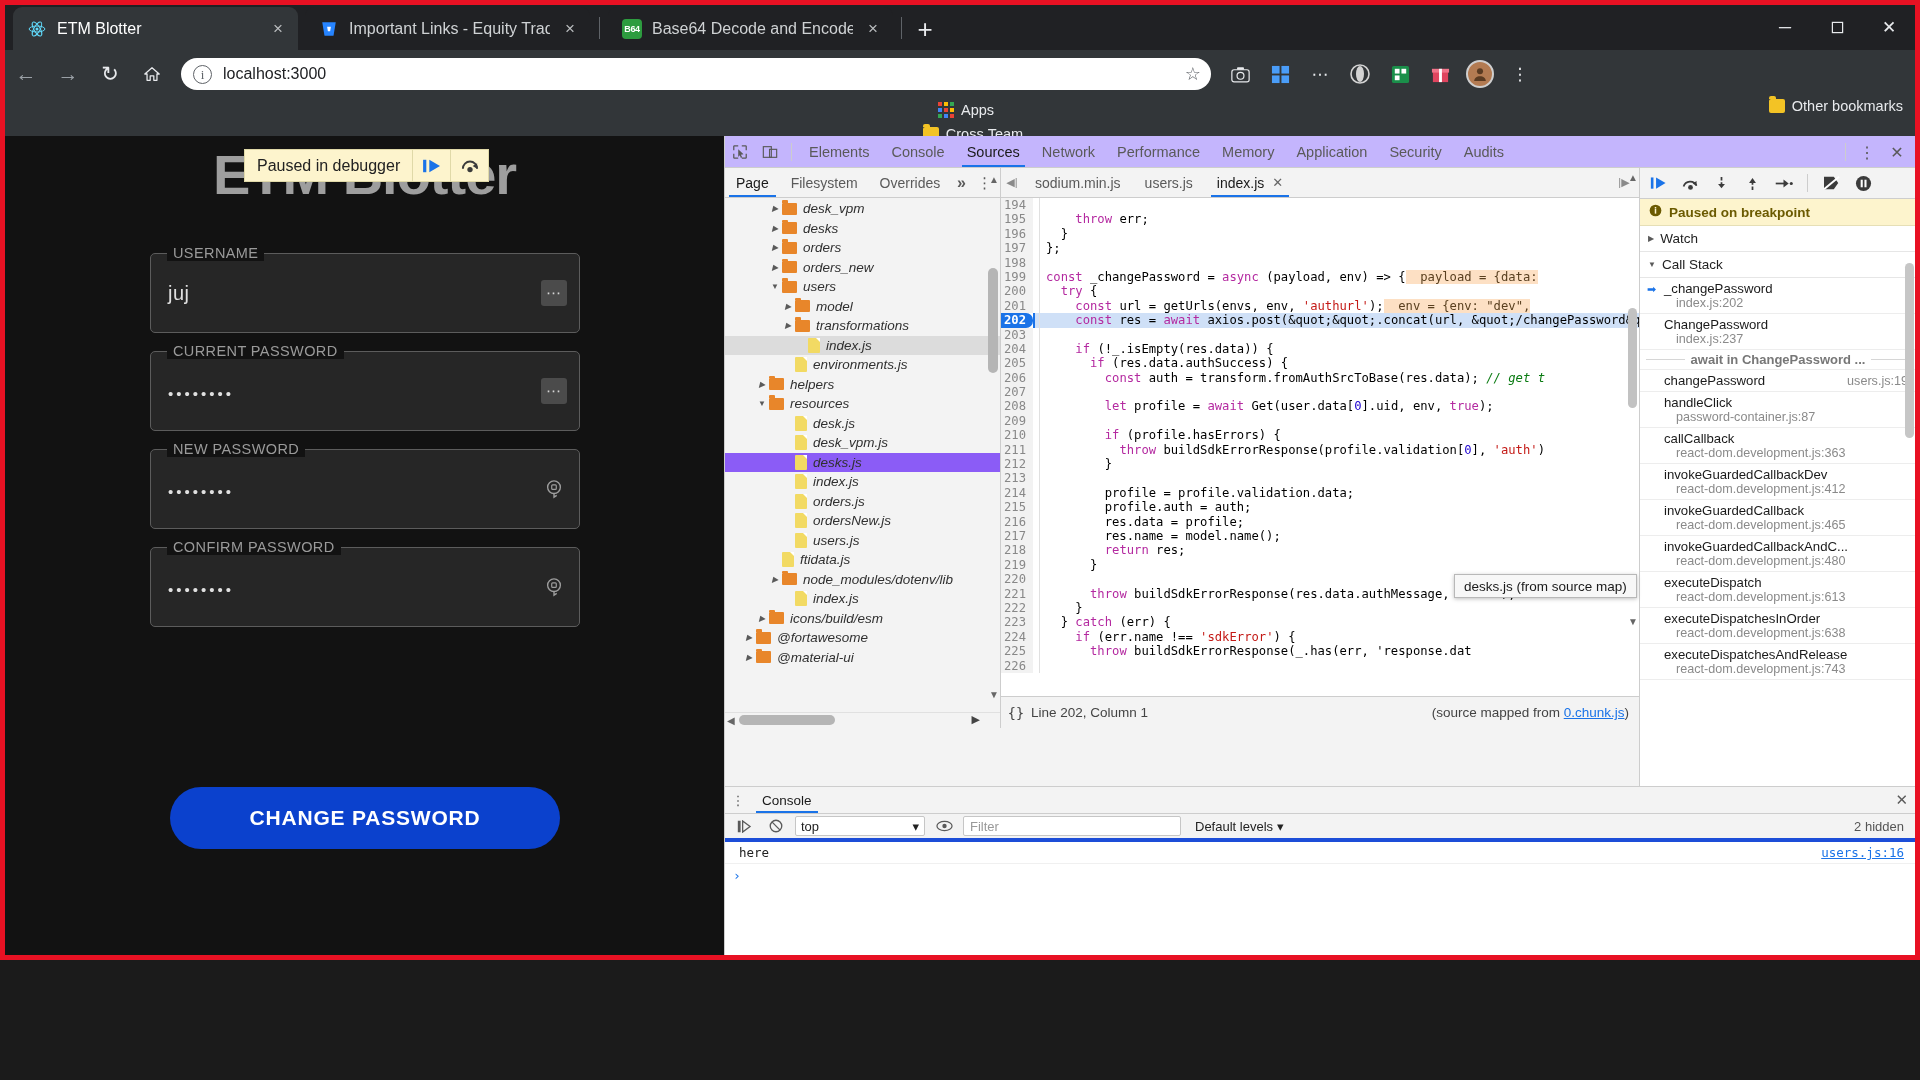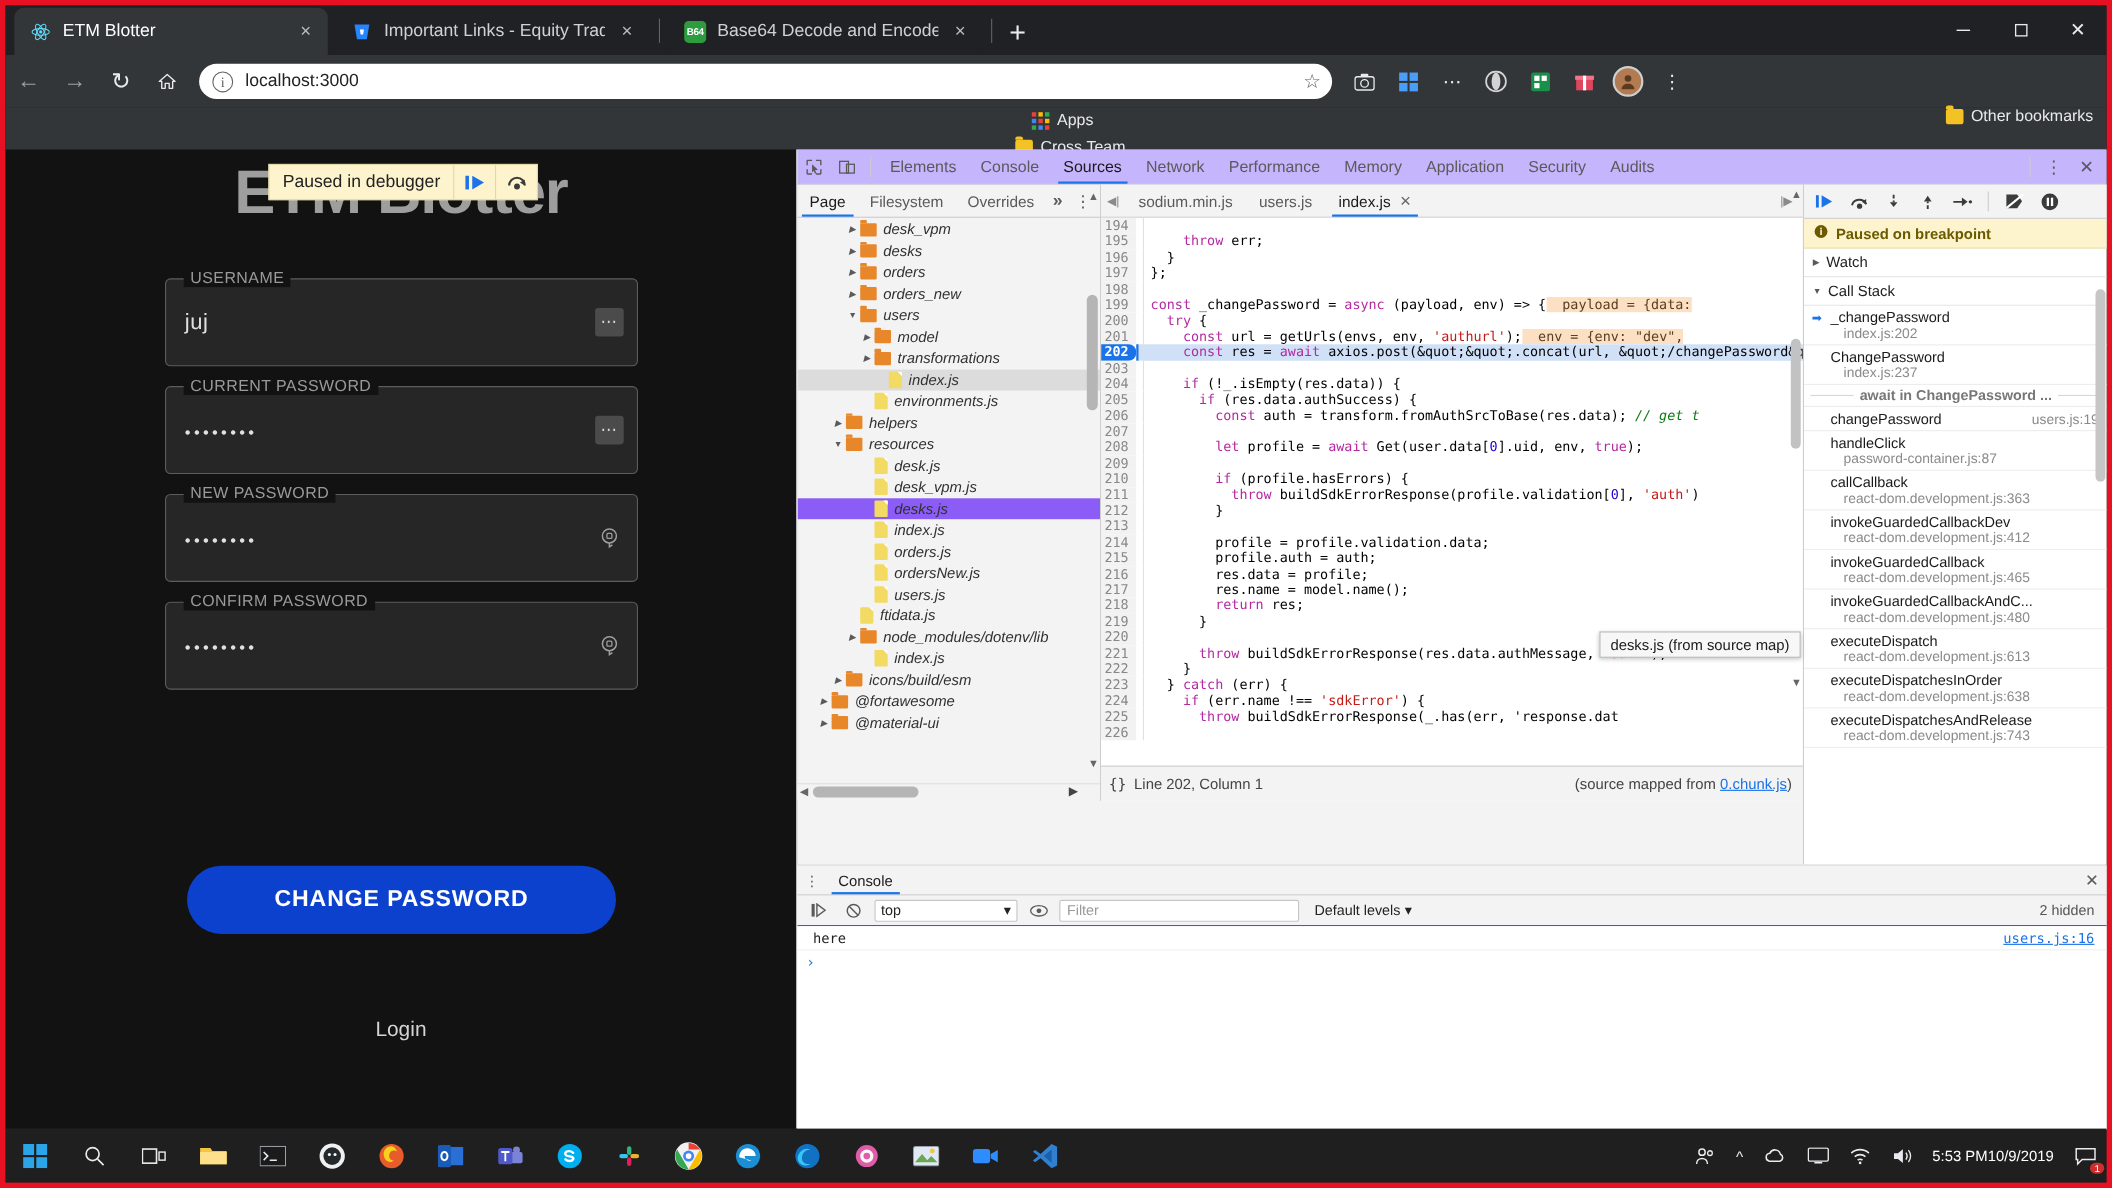--- a/index.html
+++ b/index.html
@@ -5,21 +5,21 @@
   * { box-sizing: border-box; margin: 0; padding: 0; }
   html, body { width: 1920px; height: 1080px; overflow: hidden; }
   body {
     font-family: "Liberation Sans", sans-serif;
     background: #1b1b1b;
     -webkit-font-smoothing: antialiased;
   }
 
   
   #app-frame {
-    position: absolute; left:0; top:0; width:1920px; height:1080px;
+    position: absolute; left:0; top:0; width:1920px; height:960px;
     border: 5px solid #e81123;
     background:#202124;
     overflow:hidden;
   }
   #inner { position:absolute; left:0; top:0; width:1910px; height:1070px; overflow:hidden; }
 
   
   #chrome-window { position:absolute; left:0; top:0; width:1910px; height:1021px; background:#202124; }
 
   
@@ -204,21 +204,21 @@
   .await-row .ln-l, .await-row .ln-r { flex:1; height:1px; background:#d6d6d6; }
   #dbg-vscroll { position:absolute; right:2px; top:95px; width:9px; height:175px; background:#c6c6c6; border-radius:5px;}
 
   
   #drawer { position:absolute; left:0; bottom:0; width:1191px; height:240px; background:#ffffff; border-top:1px solid #cdcdcd; }
   #drawer-tabs { height:27px; background:#f3f3f3; border-bottom:1px solid #cdcdcd; display:flex; align-items:center; position:relative;}
   .dk { width:26px;height:26px;display:flex;align-items:center;justify-content:center;color:#5a5a5a;font-size:13px;}
   .drawer-tab { padding:0 11px; height:26px; display:flex; align-items:center; font-size:13.5px; color:#1a1a1a; position:relative;}
   .drawer-tab.active:after{content:"";position:absolute;left:5px;right:5px;bottom:0;height:2.5px;background:#1a73e8;}
   #drawer-close { position:absolute; right:8px; color:#5a5a5a; font-size:15px;}
-  #console-toolbar { height:28px; background:#f3f3f3; border-bottom:1px solid #1d4ed8; display:flex; align-items:center; gap:6px; padding:0 6px; font-size:13px; color:#333;}
+  #console-toolbar { height:28px; background:#f3f3f3; border-bottom:4px solid #1d4ed8; display:flex; align-items:center; gap:6px; padding:0 6px; font-size:13px; color:#333;}
   .ctx-select { width:130px; height:20px; border:1px solid #c6c6c6; background:#fff; border-radius:2px; display:flex; align-items:center; justify-content:space-between; padding:0 5px; font-size:13px; color:#222;}
   #filter-box { width:218px; height:20px; border:1px solid #c6c6c6; background:#fff; border-radius:2px; padding:0 6px; font-size:13px; color:#999; display:flex; align-items:center;}
   .levels { display:flex; align-items:center; gap:4px; font-size:13px; color:#222; margin-left:8px;}
   #hidden-count { position:absolute; right:12px; font-size:13px; color:#555;}
   #console-body { position:absolute; left:0; top:55px; width:1191px; height:185px; background:#fff; font-family:"DejaVu Sans Mono", monospace; font-size:12.5px;}
   .cmsg { height:22px; display:flex; align-items:center; padding-left:14px; border-bottom:1px solid #f0f0f0; color:#222; position:relative;}
   .cmsg .src { position:absolute; right:12px; color:#1a73e8; text-decoration:underline; font-size:12.5px;}
   .cprompt { height:22px; display:flex; align-items:center; padding-left:8px; color:#1a73e8; font-size:13px;}
 
   
@@ -445,21 +445,20 @@
         <span class="adorn adorn-key">
           <svg width="20" height="20" viewBox="0 0 22 22">
                 <circle cx="11" cy="9" r="7" fill="none" stroke="#9e9e9e" stroke-width="1.5"></circle>
                 <rect x="8.5" y="6.5" width="5" height="5" rx="1" fill="none" stroke="#9e9e9e" stroke-width="1.3"></rect>
                 <path d="M11 16 L11 20 L14 18" fill="none" stroke="#9e9e9e" stroke-width="1.5"></path>
               </svg>
         </span>
       </div>
 
       <button id="change-btn">CHANGE PASSWORD</button>
-      <div id="login-link">Login</div>
     </div>
 
     <div id="devtools">
 
       <div id="dt-toolbar">
         <div class="dt-icon-btn">
           <svg width="16" height="16" viewBox="0 0 18 18">
                 <path d="M2 2 h5 M2 2 v5 M16 2 h-5 M16 2 v5 M2 16 h5 M2 16 v-5 M16 16 h-5 M16 16 v-5" stroke="#5a5a5a" stroke-width="1.4" fill="none"></path>
                 <path d="M7 6 L13 11.5 L10 12 L11.5 15 L10 15.7 L8.7 12.7 L7 14.5 Z" fill="#5a5a5a"></path>
               </svg>

